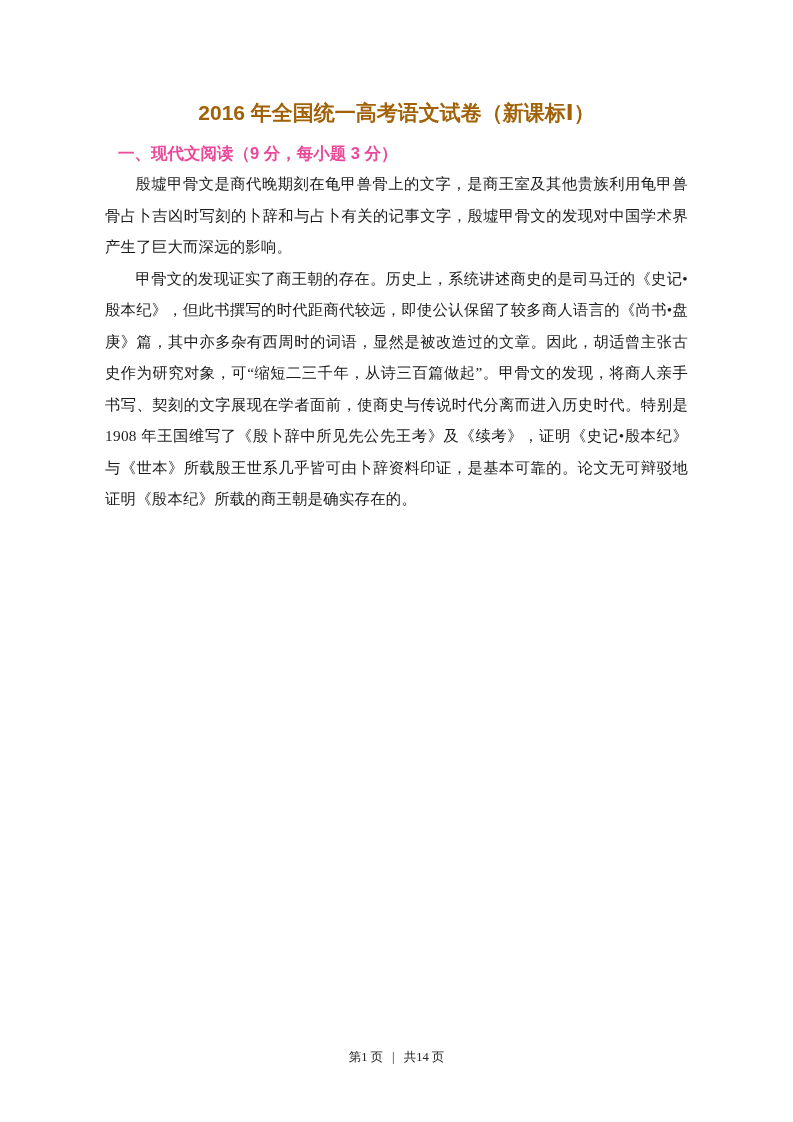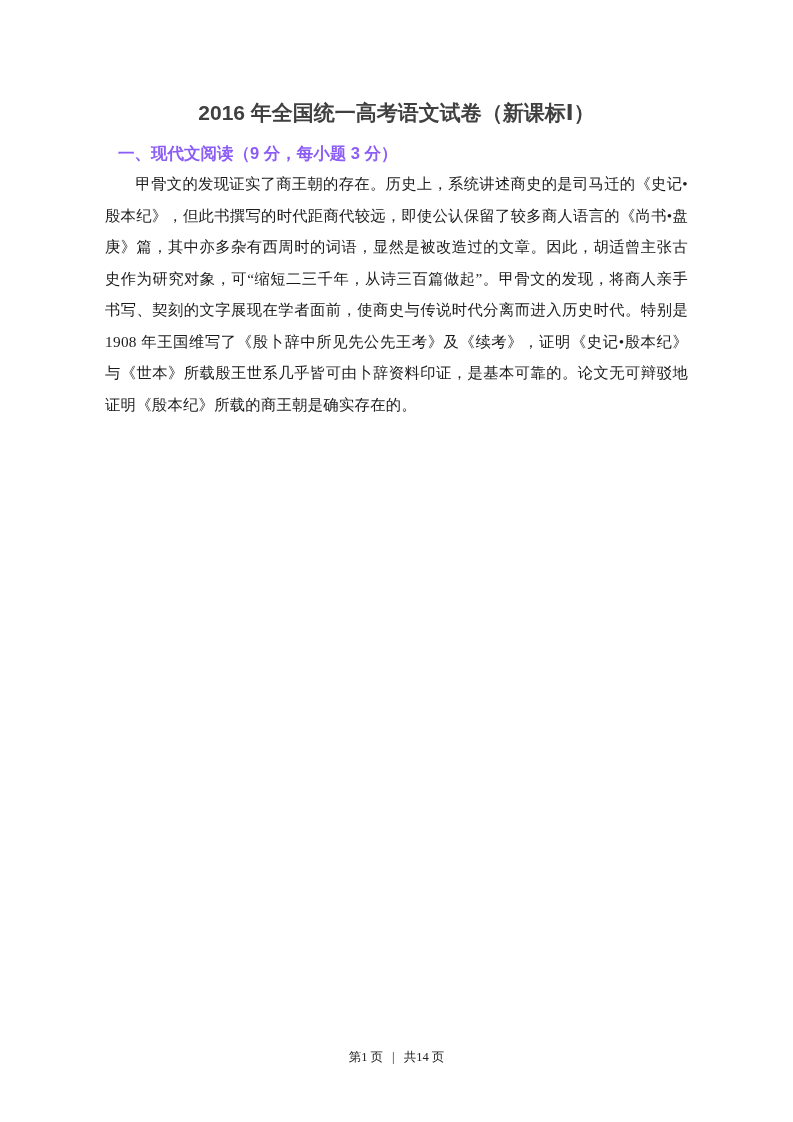--- a/index.html
+++ b/index.html
@@ -23,29 +23,29 @@
     left: 105px;
     width: 583px;
   }
   .doc-title {
     margin: 0;
     font-family: "Liberation Sans", "DejaVu Sans", sans-serif;
     font-weight: 700;
     font-size: 21px;
     line-height: 30px;
     text-align: center;
-    color: #404040;
+    color: #a16207;
   }
   .section-heading {
     margin: 14px 0 0 13px;
     font-family: "Liberation Sans", "DejaVu Sans", sans-serif;
     font-weight: 700;
     font-size: 16.5px;
     line-height: 22px;
-    color: #8b5cf6;
+    color: #ec4899;
   }
   .question-lead {
     margin: 14px 0 0 15px;
     font-size: 15.3px;
     line-height: 22px;
     color: #1a1a1a;
   }
   .body-text {
     margin-top: 4px;
   }
@@ -79,20 +79,21 @@
 
 <div class="page">
   <div class="content">
 
     <h1 class="doc-title">2016 年全国统一高考语文试卷（新课标Ⅰ）</h1>
 
     <h2 class="section-heading">一、现代文阅读（9 分，每小题 3 分）</h2>
 
 
     <div class="body-text">
+      <p>殷墟甲骨文是商代晚期刻在龟甲兽骨上的文字，是商王室及其他贵族利用龟甲兽骨占卜吉凶时写刻的卜辞和与占卜有关的记事文字，殷墟甲骨文的发现对中国学术界产生了巨大而深远的影响。</p>
       <p>甲骨文的发现证实了商王朝的存在。历史上，系统讲述商史的是司马迁的《史记•殷本纪》，但此书撰写的时代距商代较远，即使公认保留了较多商人语言的《尚书•盘庚》篇，其中亦多杂有西周时的词语，显然是被改造过的文章。因此，胡适曾主张古史作为研究对象，可“缩短二三千年，从诗三百篇做起”。甲骨文的发现，将商人亲手书写、契刻的文字展现在学者面前，使商史与传说时代分离而进入历史时代。特别是 1908 年王国维写了《殷卜辞中所见先公先王考》及《续考》，证明《史记•殷本纪》与《世本》所载殷王世系几乎皆可由卜辞资料印证，是基本可靠的。论文无可辩驳地证明《殷本纪》所载的商王朝是确实存在的。</p>
     </div>
 
   </div>
 
   <div class="page-footer">
     <span>第1 页</span><span class="sep">|</span><span>共14 页</span>
   </div>
 </div>
 

